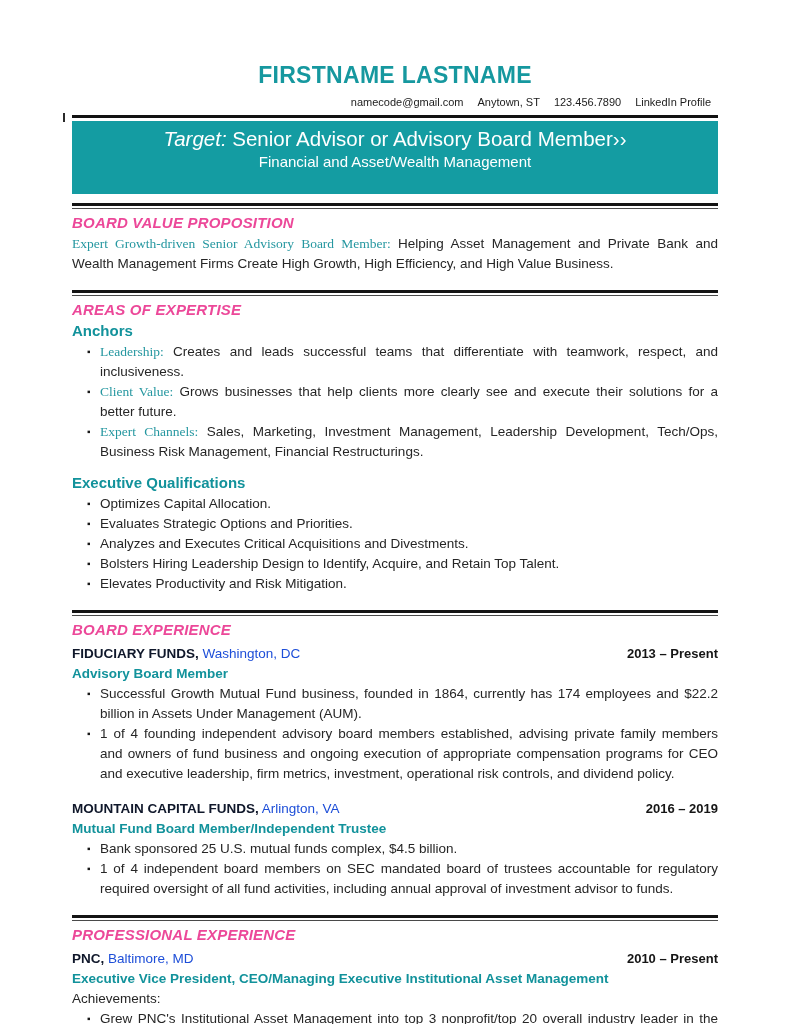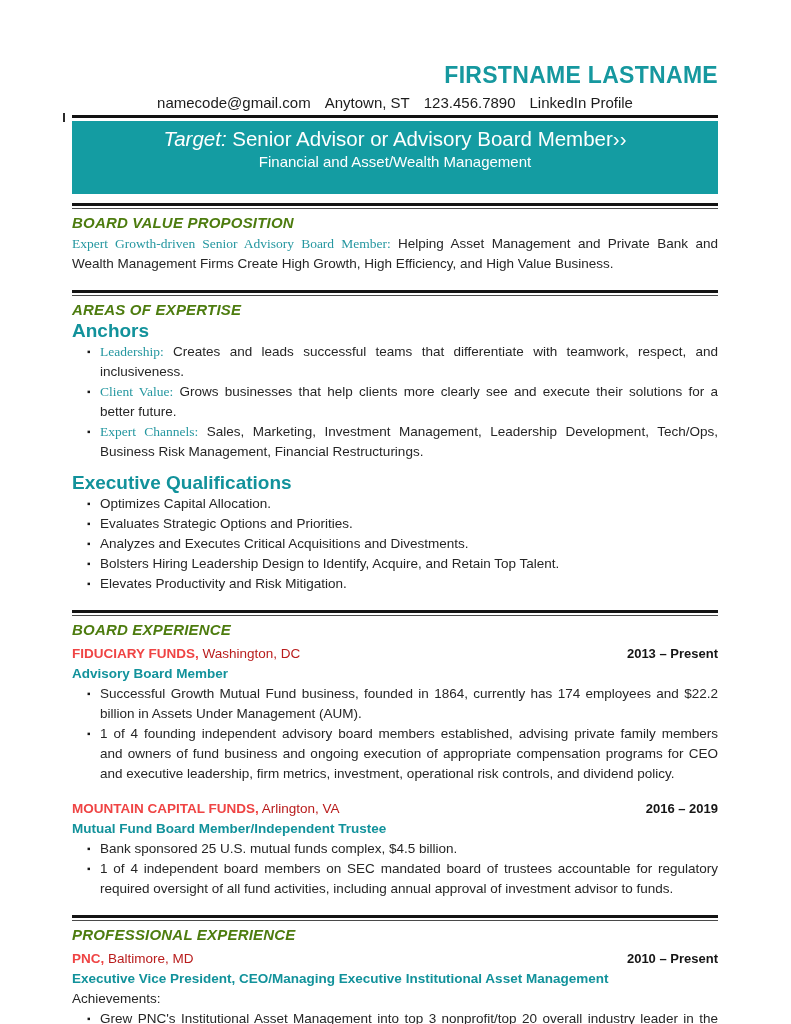--- a/index.html
+++ b/index.html
@@ -4,52 +4,52 @@
 <style>
   html,body{margin:0;padding:0;}
   body{
     width:791px;height:1024px;background:#ffffff;
     font-family:"Liberation Sans",sans-serif;color:#262626;position:relative;
     -webkit-font-smoothing:antialiased;
   }
   .page{position:absolute;inset:0;padding:62px 73px 0 72px;box-sizing:border-box;}
 
   
-  .title{margin:0;text-align:right;font-size:23px;font-weight:bold;color:#16989F;letter-spacing:.3px;}
-  .contact{text-align:center;font-size:15px;margin-top:6px;color:#1c1c1c;line-height:15px;}
+  .title{margin:0;text-align:center;font-size:23px;font-weight:bold;color:#16989F;letter-spacing:.3px;}
+  .contact{text-align:right;font-size:11px;margin-top:6px;color:#1c1c1c;line-height:15px;}
   .contact span{margin:0 7px;}
   .toprule{border-top:3px solid #121212;margin-top:5px;}
   .stray{position:absolute;left:63px;top:113px;width:2px;height:9px;background:#2a2a2a;}
 
   
   .banner{margin-top:3px;background:#149CA2;color:#ffffff;text-align:center;padding:4px 6px 23px;}
   .banner .l1{font-size:20.5px;line-height:28px;}
   .banner .l1 .it{font-style:italic;}
   .banner .l2{font-size:15px;line-height:18px;}
 
   
   .sep{height:2px;border-top:3px solid #141414;border-bottom:1px solid #4a4a4a;margin:16px 0 5px;}
   .sep.first{margin-top:9px;}
-  .shead{font-size:15px;font-style:italic;font-weight:bold;color:#4d7c0f;margin:0 0 3px;letter-spacing:.2px;}
+  .shead{font-size:15px;font-style:italic;font-weight:bold;color:#ec4899;margin:0 0 3px;letter-spacing:.2px;}
 
   
   .para{font-size:13.5px;line-height:20px;text-align:justify;}
   .lead{color:#2597A0;font-family:Liberation Serif, serif;}
-  .subhead{font-size:19px;font-weight:bold;color:#12929B;margin:12px 0 2px;line-height:18px;}
+  .subhead{font-size:15px;font-weight:bold;color:#12929B;margin:12px 0 2px;line-height:18px;}
   ul.bullets{margin:1px 0 0;padding:0 0 0 15px;list-style:none;}
   ul.bullets li{display:flex;font-size:13.5px;line-height:20px;}
   .m{flex:none;width:13px;font-size:10px;color:#1a1a1a;line-height:20px;}
   .bt{flex:1;text-align:justify;}
 
   
   .entry{margin-top:15px;}
   .entry.first{margin-top:6px;}
   .ehead{display:flex;justify-content:space-between;align-items:baseline;font-size:13.5px;line-height:19px;}
-  .co{font-weight:bold;color:#ef4444;}
-  .loc{color:#b91c1c;}
+  .co{font-weight:bold;color:#0f172a;}
+  .loc{color:#1d4ed8;}
   .dates{font-weight:bold;font-size:13px;color:#151515;white-space:nowrap;}
   .role{font-size:13.5px;font-weight:bold;color:#12929B;line-height:19px;margin-top:1px;}
   .ach{font-size:13.5px;line-height:19px;margin-top:1px;}
 </style>
 </head>
 <body>
 
 <div class="page">
 
   <h1 class="title">FIRSTNAME LASTNAME</h1>

